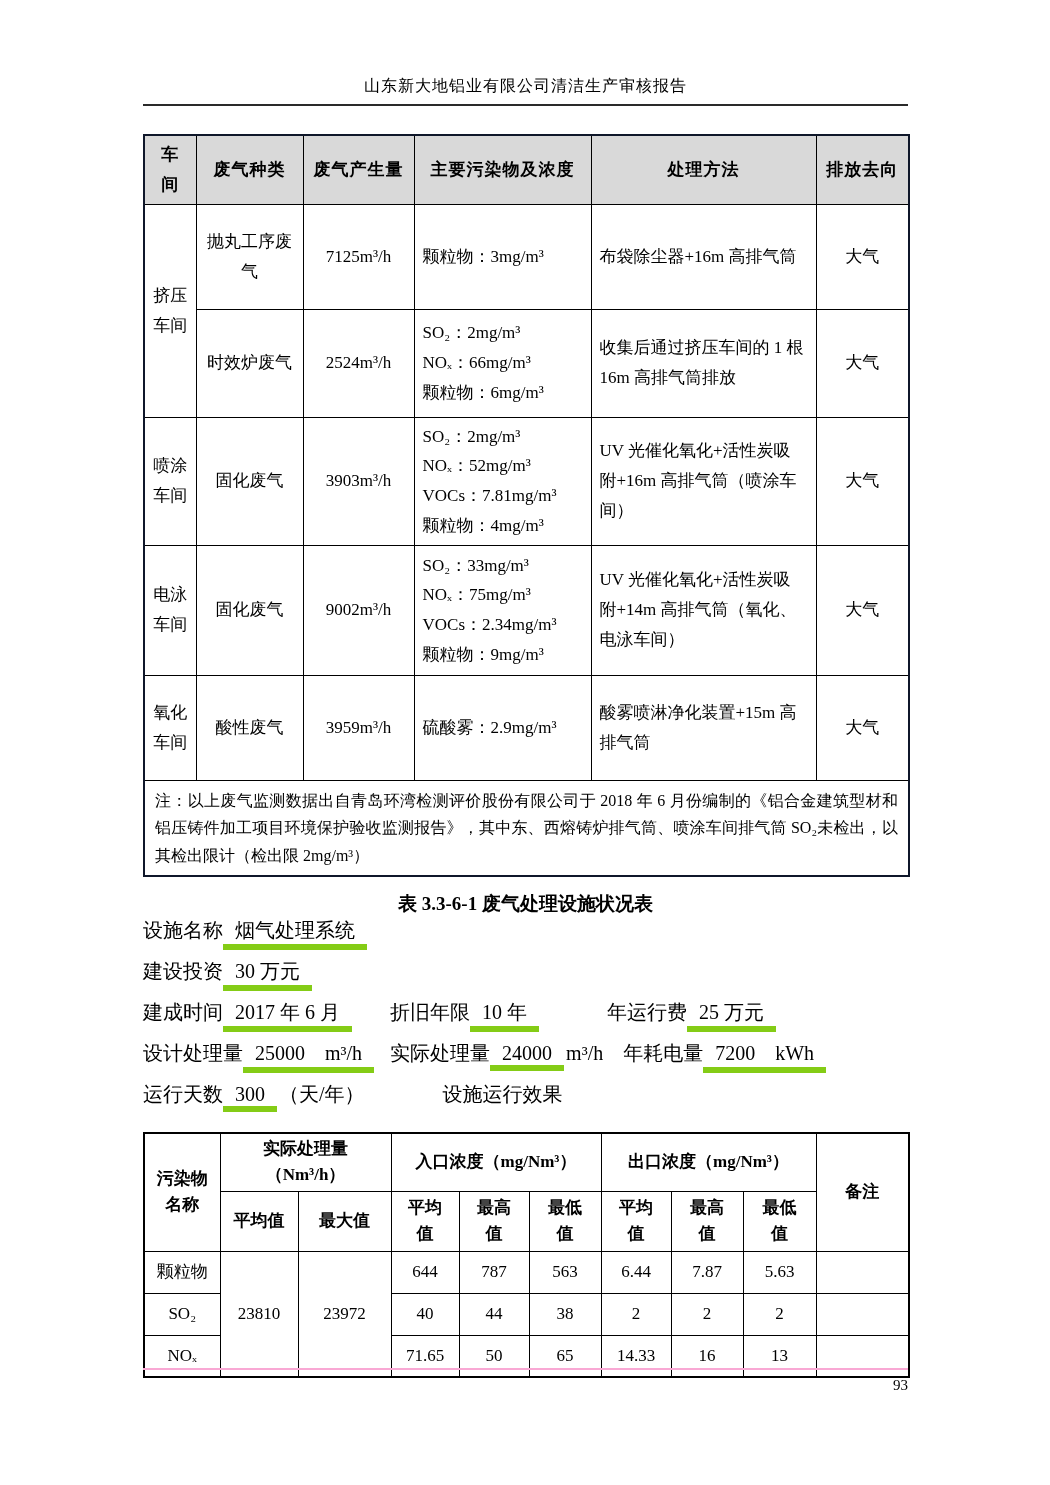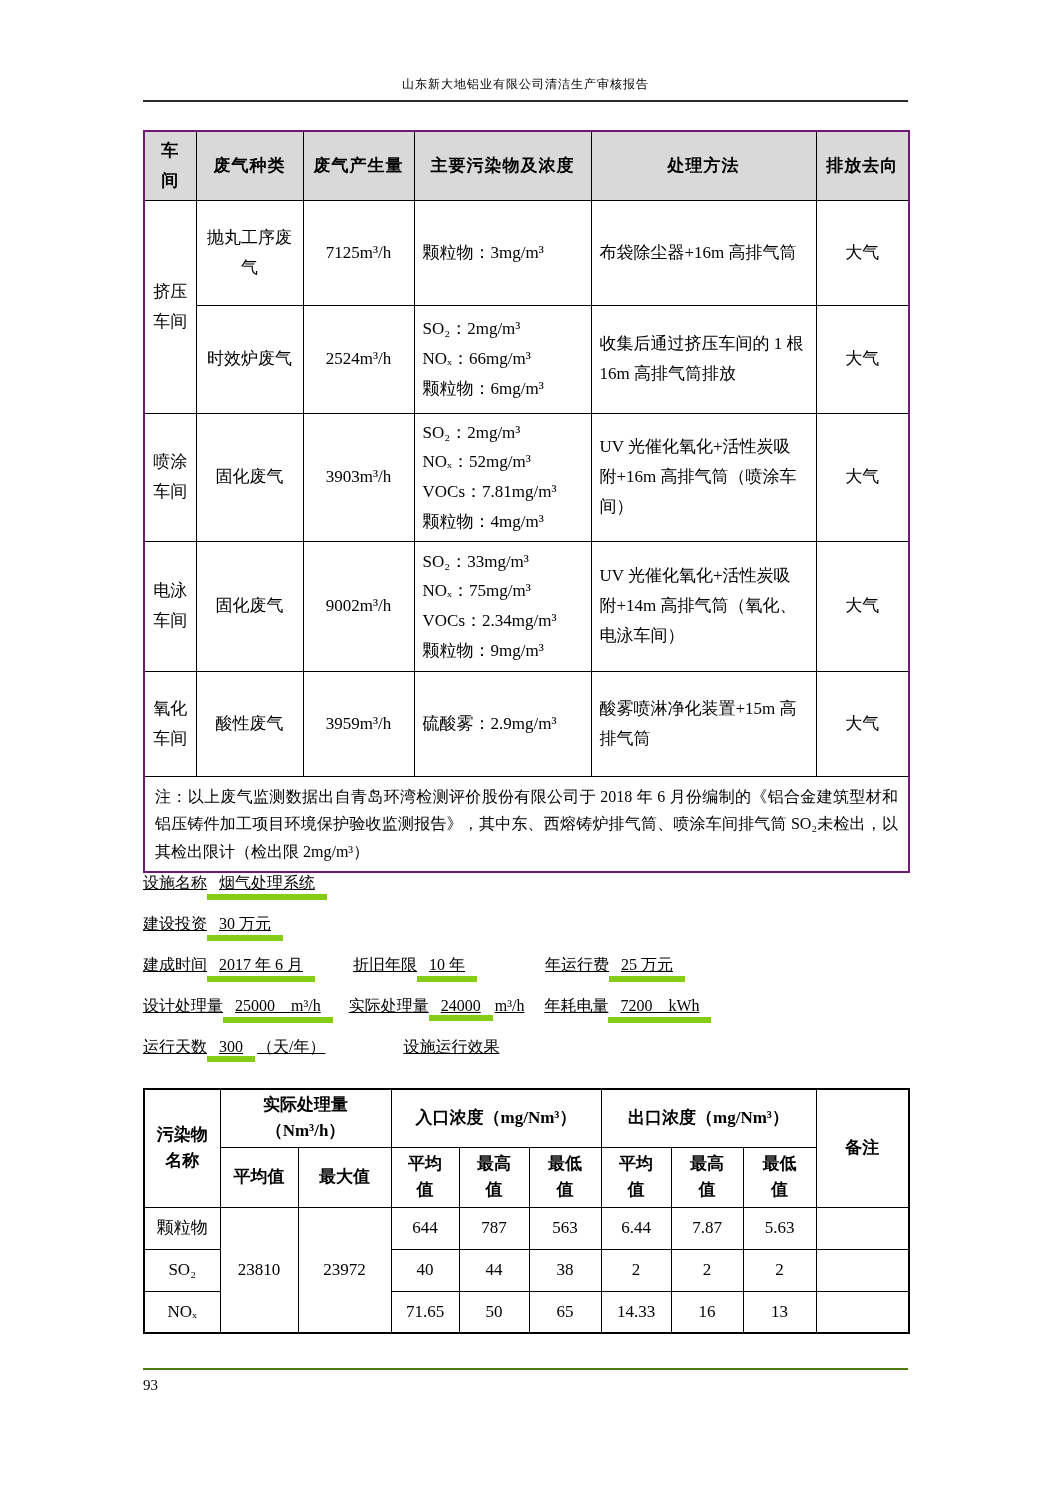--- a/index.html
+++ b/index.html
@@ -11,29 +11,29 @@
     color:#000;
     font-family:"Liberation Serif","DejaVu Serif",serif;
     overflow:hidden;
   }
   .content { position:absolute; left:143px; top:0; width:765px; }
 
   
   .doc-header {
     padding-top:76px;
     text-align:center;
-    font-size:12px;
+    font-size:16px;
     letter-spacing:1px;
     border-bottom:2px solid #2a2a2a;
     padding-bottom:7px;
   }
 
   
   table { border-collapse:collapse; width:765px; table-layout:fixed; }
-  .gas-table { margin-top:28px; border:2px solid #701a75; }
+  .gas-table { margin-top:28px; border:2px solid #0f172a; }
   .gas-table th, .gas-table td {
     border:1px solid #000;
     font-size:17px;
     vertical-align:middle;
     padding:4px 8px;
     line-height:1.75;
   }
   .gas-table thead th {
     background:#d9d9d9;
     font-weight:bold;
@@ -63,23 +63,22 @@
   .form-title {
     margin-top:14px;
     text-align:center;
     font-weight:bold;
     font-size:19px;
   }
   .form-line {
     display:flex;
     align-items:baseline;
     height:41px;
-    font-size:16px;
+    font-size:20px;
     white-space:pre;
-    text-decoration:underline;
   }
   .form-line:first-of-type { margin-top:9px; }
   .field { display:inline-flex; align-items:baseline; }
   .f-label { white-space:pre; }
   .f-value {
     border-bottom:6px solid #84cc16;
     padding:0 12px;
     white-space:pre;
     min-width:40px;
     text-align:center;
@@ -105,22 +104,22 @@
   .effect-table .hd { font-weight:bold; }
   tr.et-h1 > td { height:58px; }
   tr.et-h2 > td { height:60px; }
   tr.et-d  > td { height:42px; }
 
   
   .doc-footer {
     position:absolute;
     left:143px; width:765px;
     top:1368px;
-    border-top:2px solid #4d7c0f;
-    text-align:left;
+    border-top:2px solid #f9a8d4;
+    text-align:right;
     font-size:15px;
     padding-top:7px;
   }
 </style>
 </head>
 <body>
 
 <div class="page">
   <div class="content">
 
@@ -194,20 +193,21 @@
           <td class="c-left preline">硫酸雾：2.9mg/m³</td>
           <td class="c-left">酸雾喷淋净化装置+15m 高排气筒</td>
           <td class="c-center">大气</td>
         </tr>
         <tr class="note-row">
           <td colspan="6">注：以上废气监测数据出自青岛环湾检测评价股份有限公司于 2018 年 6 月份编制的《铝合金建筑型材和铝压铸件加工项目环境保护验收监测报告》，其中东、西熔铸炉排气筒、喷涂车间排气筒 SO₂未检出，以其检出限计（检出限 2mg/m³）</td>
         </tr>
       </tbody>
     </table>
 
+    <div class="form-title">表 3.3-6-1 废气处理设施状况表</div>
 
     <div class="form-line">
       <span class="field">
         <span class="f-label">设施名称</span>
         <span class="f-value">烟气处理系统</span>
       </span>
     </div>
 
     <div class="form-line">
       <span class="field">

